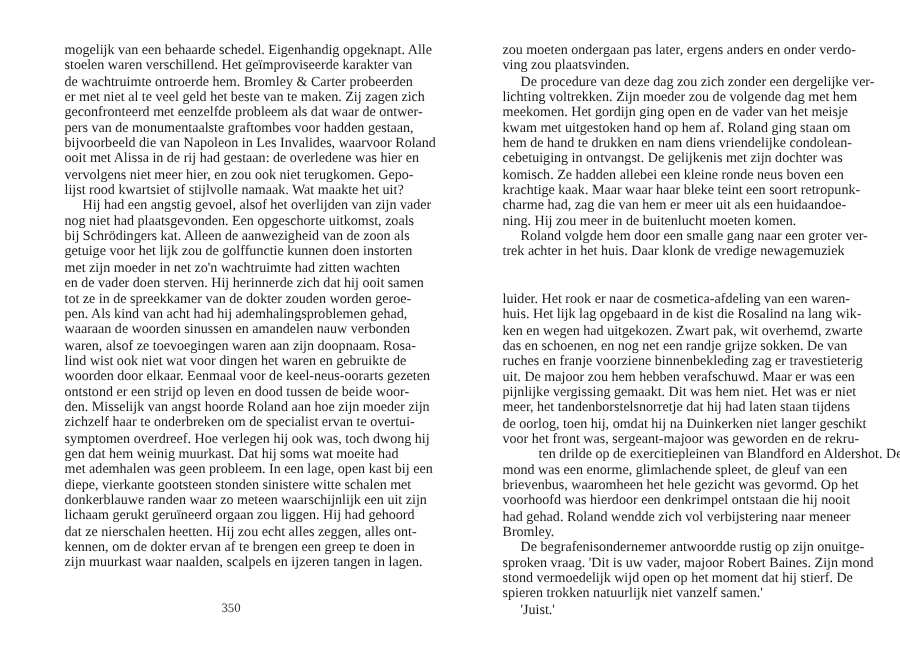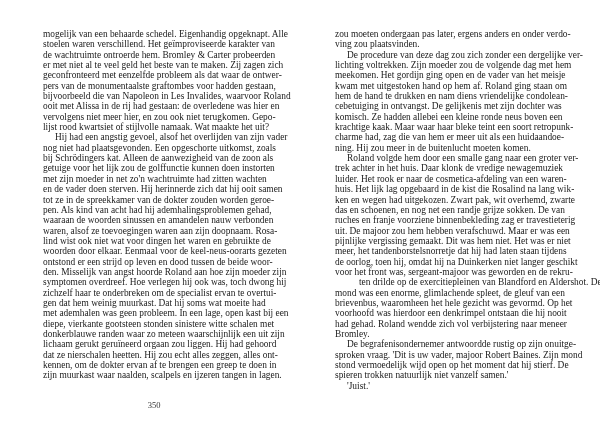--- a/index.html
+++ b/index.html
@@ -51,22 +51,22 @@
       <span class="line" style="height: 10.3529px; line-height: 10.3529px;">met zijn moeder in net zo'n wachtruimte had zitten wachten</span>
       <span class="line" style="height: 10.3529px; line-height: 10.3529px;">en de vader doen sterven. Hij herinnerde zich dat hij ooit samen</span>
       <span class="line" style="height: 10.3529px; line-height: 10.3529px;">tot ze in de spreekkamer van de dokter zouden worden geroe-</span>
       <span class="line" style="height: 10.3529px; line-height: 10.3529px;">pen. Als kind van acht had hij ademhalingsproblemen gehad,</span>
       <span class="line" style="height: 10.3529px; line-height: 10.3529px;">waaraan de woorden sinussen en amandelen nauw verbonden</span>
       <span class="line" style="height: 10.3529px; line-height: 10.3529px;">waren, alsof ze toevoegingen waren aan zijn doopnaam. Rosa-</span>
       <span class="line" style="height: 10.3529px; line-height: 10.3529px;">lind wist ook niet wat voor dingen het waren en gebruikte de</span>
       <span class="line" style="height: 10.3529px; line-height: 10.3529px;">woorden door elkaar. Eenmaal voor de keel-neus-oorarts gezeten</span>
       <span class="line" style="height: 10.3529px; line-height: 10.3529px;">ontstond er een strijd op leven en dood tussen de beide woor-</span>
       <span class="line" style="height: 10.3529px; line-height: 10.3529px;">den. Misselijk van angst hoorde Roland aan hoe zijn moeder zijn</span>
+      <span class="line" style="height: 10.3529px; line-height: 10.3529px;">zichzelf haar te onderbreken om de specialist ervan te overtui-</span>
       <span class="line" style="height: 10.3529px; line-height: 10.3529px;">symptomen overdreef. Hoe verlegen hij ook was, toch dwong hij</span>
-      <span class="line" style="height: 10.3529px; line-height: 10.3529px;">zichzelf haar te onderbreken om de specialist ervan te overtui-</span>
       <span class="line" style="height: 10.3529px; line-height: 10.3529px;">gen dat hem weinig muurkast. Dat hij soms wat moeite had</span>
       <span class="line" style="height: 10.3529px; line-height: 10.3529px;">met ademhalen was geen probleem. In een lage, open kast bij een</span>
       <span class="line" style="height: 10.3529px; line-height: 10.3529px;">diepe, vierkante gootsteen stonden sinistere witte schalen met</span>
       <span class="line" style="height: 10.3529px; line-height: 10.3529px;">donkerblauwe randen waar zo meteen waarschijnlijk een uit zijn</span>
       <span class="line" style="height: 10.3529px; line-height: 10.3529px;">lichaam gerukt geruïneerd orgaan zou liggen. Hij had gehoord</span>
       <span class="line" style="height: 10.3529px; line-height: 10.3529px;">dat ze nierschalen heetten. Hij zou echt alles zeggen, alles ont-</span>
       <span class="line" style="height: 10.3529px; line-height: 10.3529px;">kennen, om de dokter ervan af te brengen een greep te doen in</span>
       <span class="line" style="height: 10.3529px; line-height: 10.3529px;">zijn muurkast waar naalden, scalpels en ijzeren tangen in lagen.</span>
     </div>
   <div class="pagenum">350</div>
@@ -81,21 +81,21 @@
       <span class="line" style="height: 10.3529px; line-height: 10.3529px;">meekomen. Het gordijn ging open en de vader van het meisje</span>
       <span class="line" style="height: 10.3529px; line-height: 10.3529px;">kwam met uitgestoken hand op hem af. Roland ging staan om</span>
       <span class="line" style="height: 10.3529px; line-height: 10.3529px;">hem de hand te drukken en nam diens vriendelijke condolean-</span>
       <span class="line" style="height: 10.3529px; line-height: 10.3529px;">cebetuiging in ontvangst. De gelijkenis met zijn dochter was</span>
       <span class="line" style="height: 10.3529px; line-height: 10.3529px;">komisch. Ze hadden allebei een kleine ronde neus boven een</span>
       <span class="line" style="height: 10.3529px; line-height: 10.3529px;">krachtige kaak. Maar waar haar bleke teint een soort retropunk-</span>
       <span class="line" style="height: 10.3529px; line-height: 10.3529px;">charme had, zag die van hem er meer uit als een huidaandoe-</span>
       <span class="line last" style="height: 10.3529px; line-height: 10.3529px;">ning. Hij zou meer in de buitenlucht moeten komen.</span>
       <span class="line indent" style="height: 10.3529px; line-height: 10.3529px;">Roland volgde hem door een smalle gang naar een groter ver-</span>
       <span class="line" style="height: 10.3529px; line-height: 10.3529px;">trek achter in het huis. Daar klonk de vredige newagemuziek</span>
-      <span class="line" style="height: 10.3529px; line-height: 10.3529px;">luider. Het rook er naar de cosmetica-afdeling van een waren-</span>
+      <span class="line" style="height: 10.3529px; line-height: 10.3529px; margin-top: 21px;">luider. Het rook er naar de cosmetica-afdeling van een waren-</span>
       <span class="line" style="height: 10.3529px; line-height: 10.3529px;">huis. Het lijk lag opgebaard in de kist die Rosalind na lang wik-</span>
       <span class="line" style="height: 10.3529px; line-height: 10.3529px;">ken en wegen had uitgekozen. Zwart pak, wit overhemd, zwarte</span>
       <span class="line" style="height: 10.3529px; line-height: 10.3529px;">das en schoenen, en nog net een randje grijze sokken. De van</span>
       <span class="line" style="height: 10.3529px; line-height: 10.3529px;">ruches en franje voorziene binnenbekleding zag er travestieterig</span>
       <span class="line" style="height: 10.3529px; line-height: 10.3529px;">uit. De majoor zou hem hebben verafschuwd. Maar er was een</span>
       <span class="line" style="height: 10.3529px; line-height: 10.3529px;">pijnlijke vergissing gemaakt. Dit was hem niet. Het was er niet</span>
       <span class="line" style="height: 10.3529px; line-height: 10.3529px;">meer, het tandenborstelsnorretje dat hij had laten staan tijdens</span>
       <span class="line" style="height: 10.3529px; line-height: 10.3529px;">de oorlog, toen hij, omdat hij na Duinkerken niet langer geschikt</span>
       <span class="line" style="height: 10.3529px; line-height: 10.3529px;">voor het front was, sergeant-majoor was geworden en de rekru-</span>
       <span class="line" style="height: 10.3529px; line-height: 10.3529px; margin-left: 24px;">ten drilde op de exercitiepleinen van Blandford en Aldershot. De</span>

